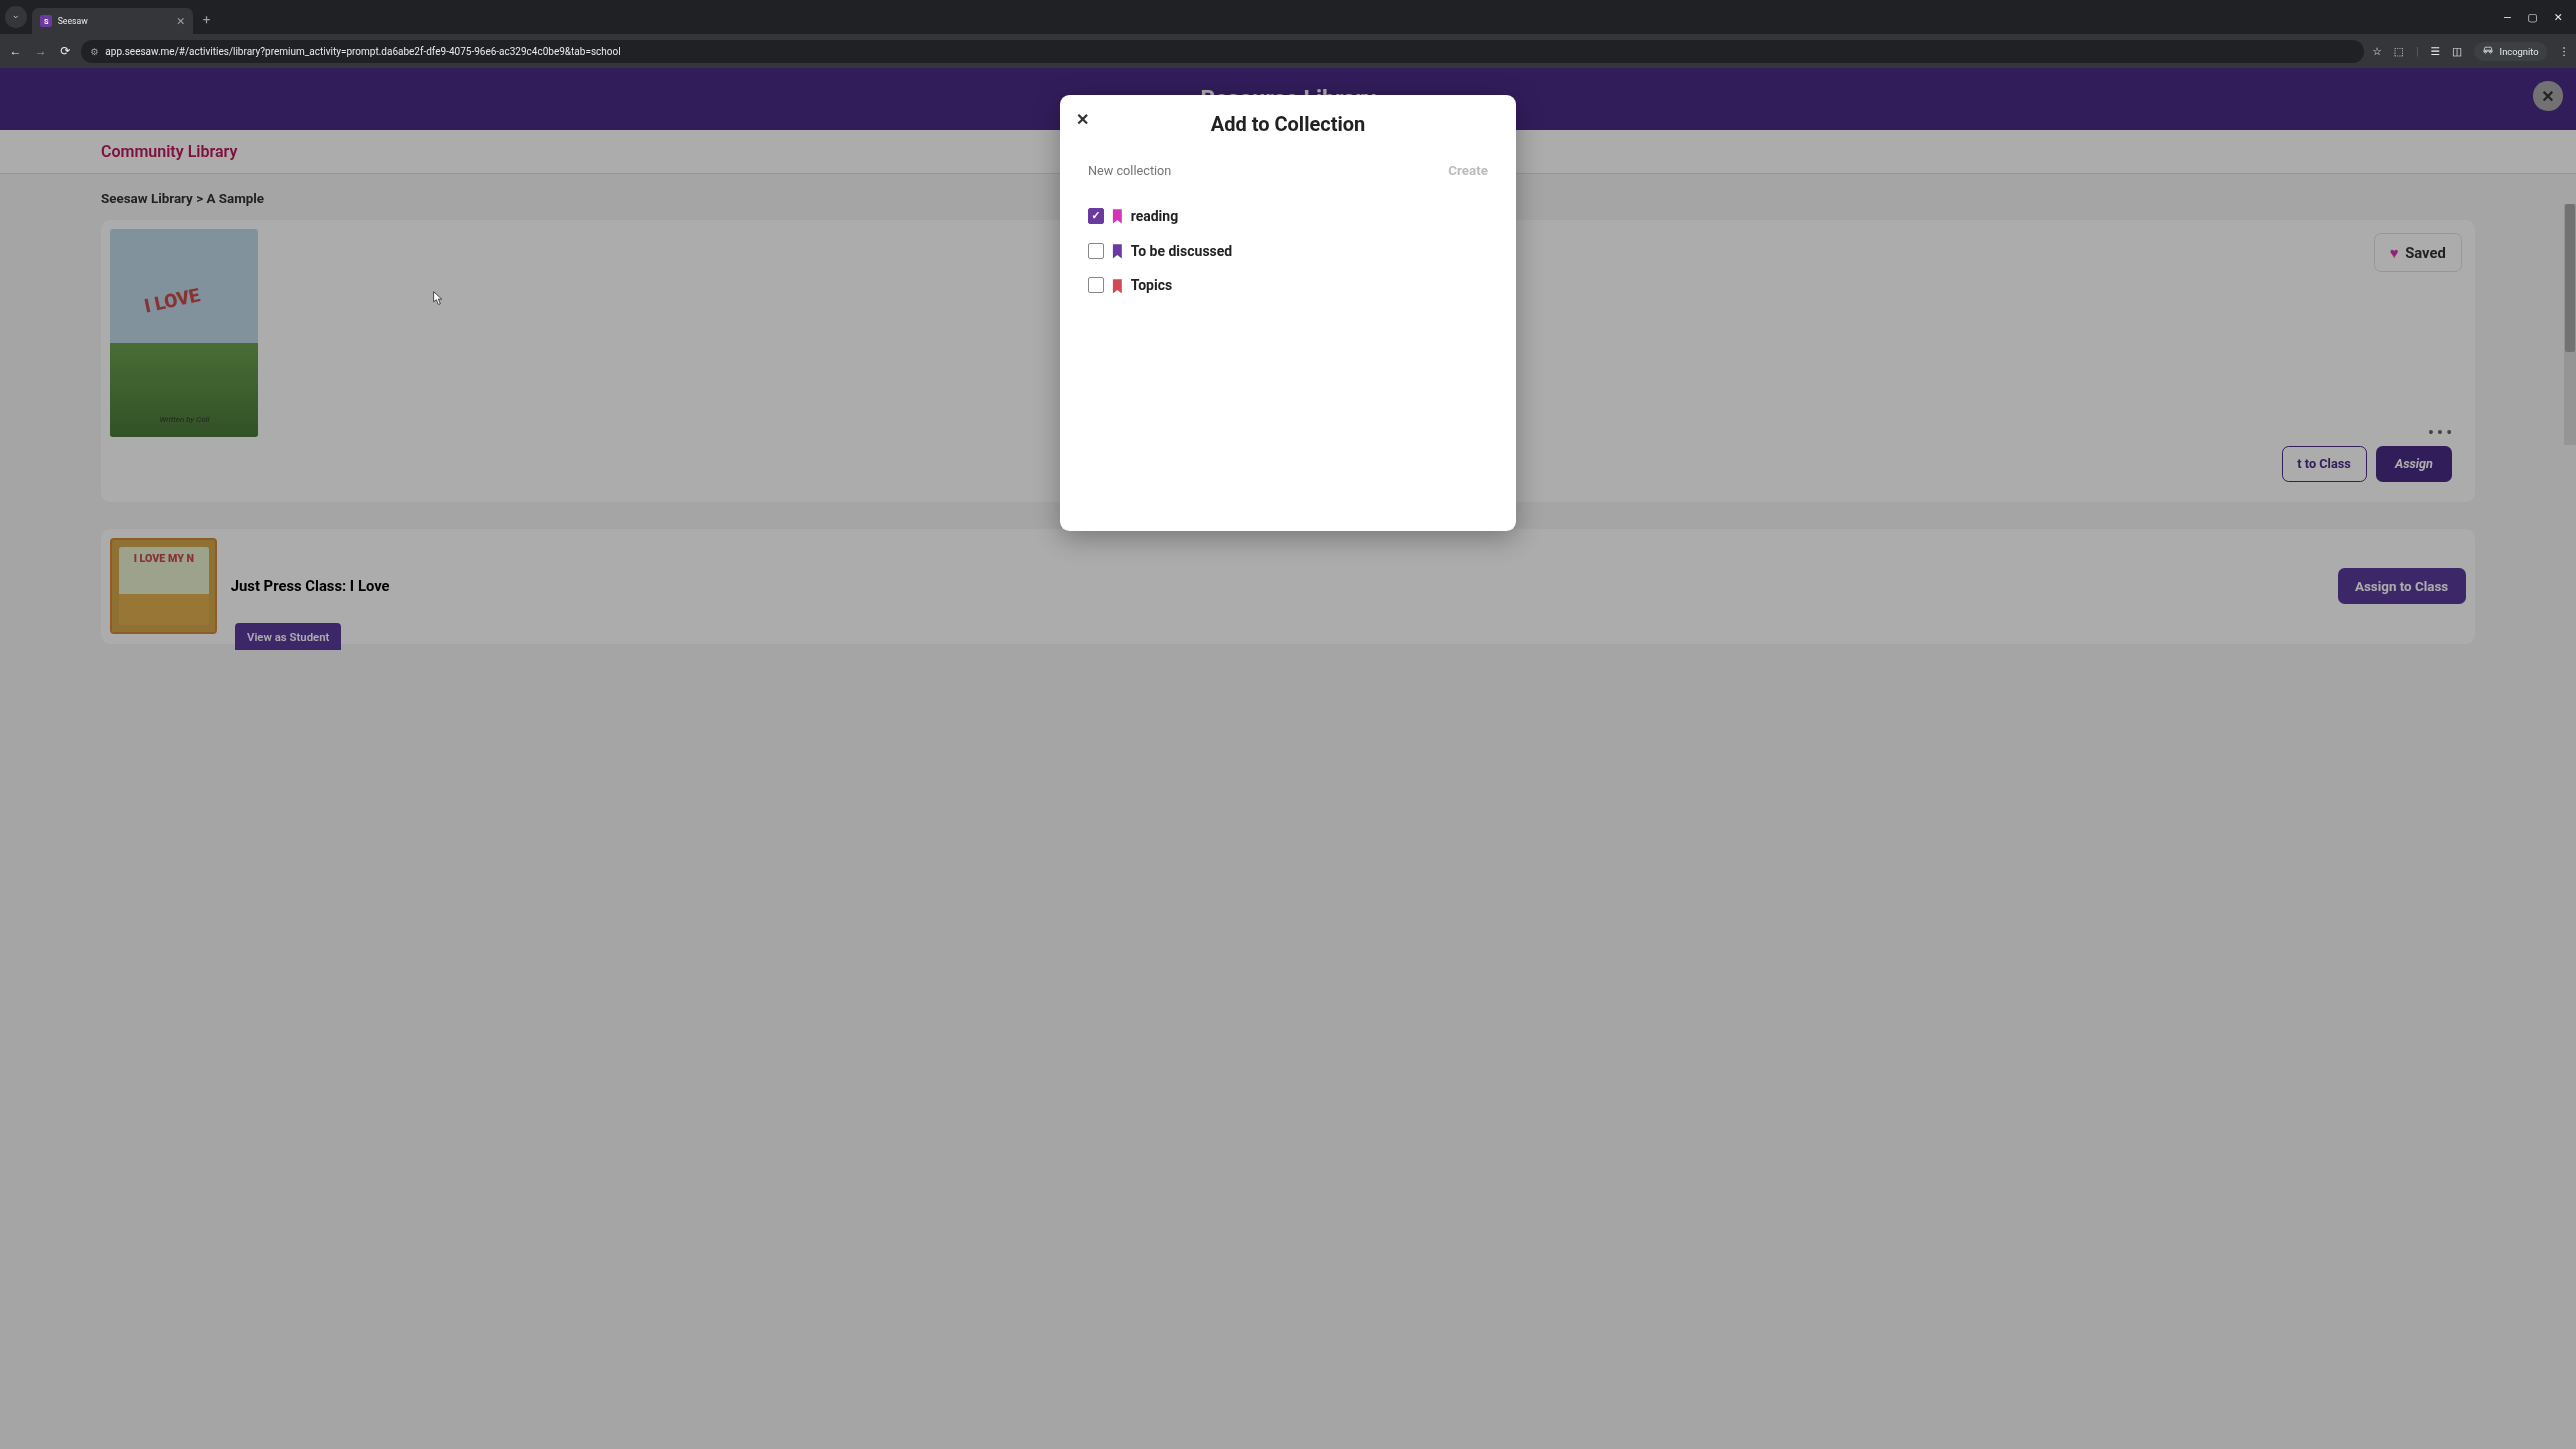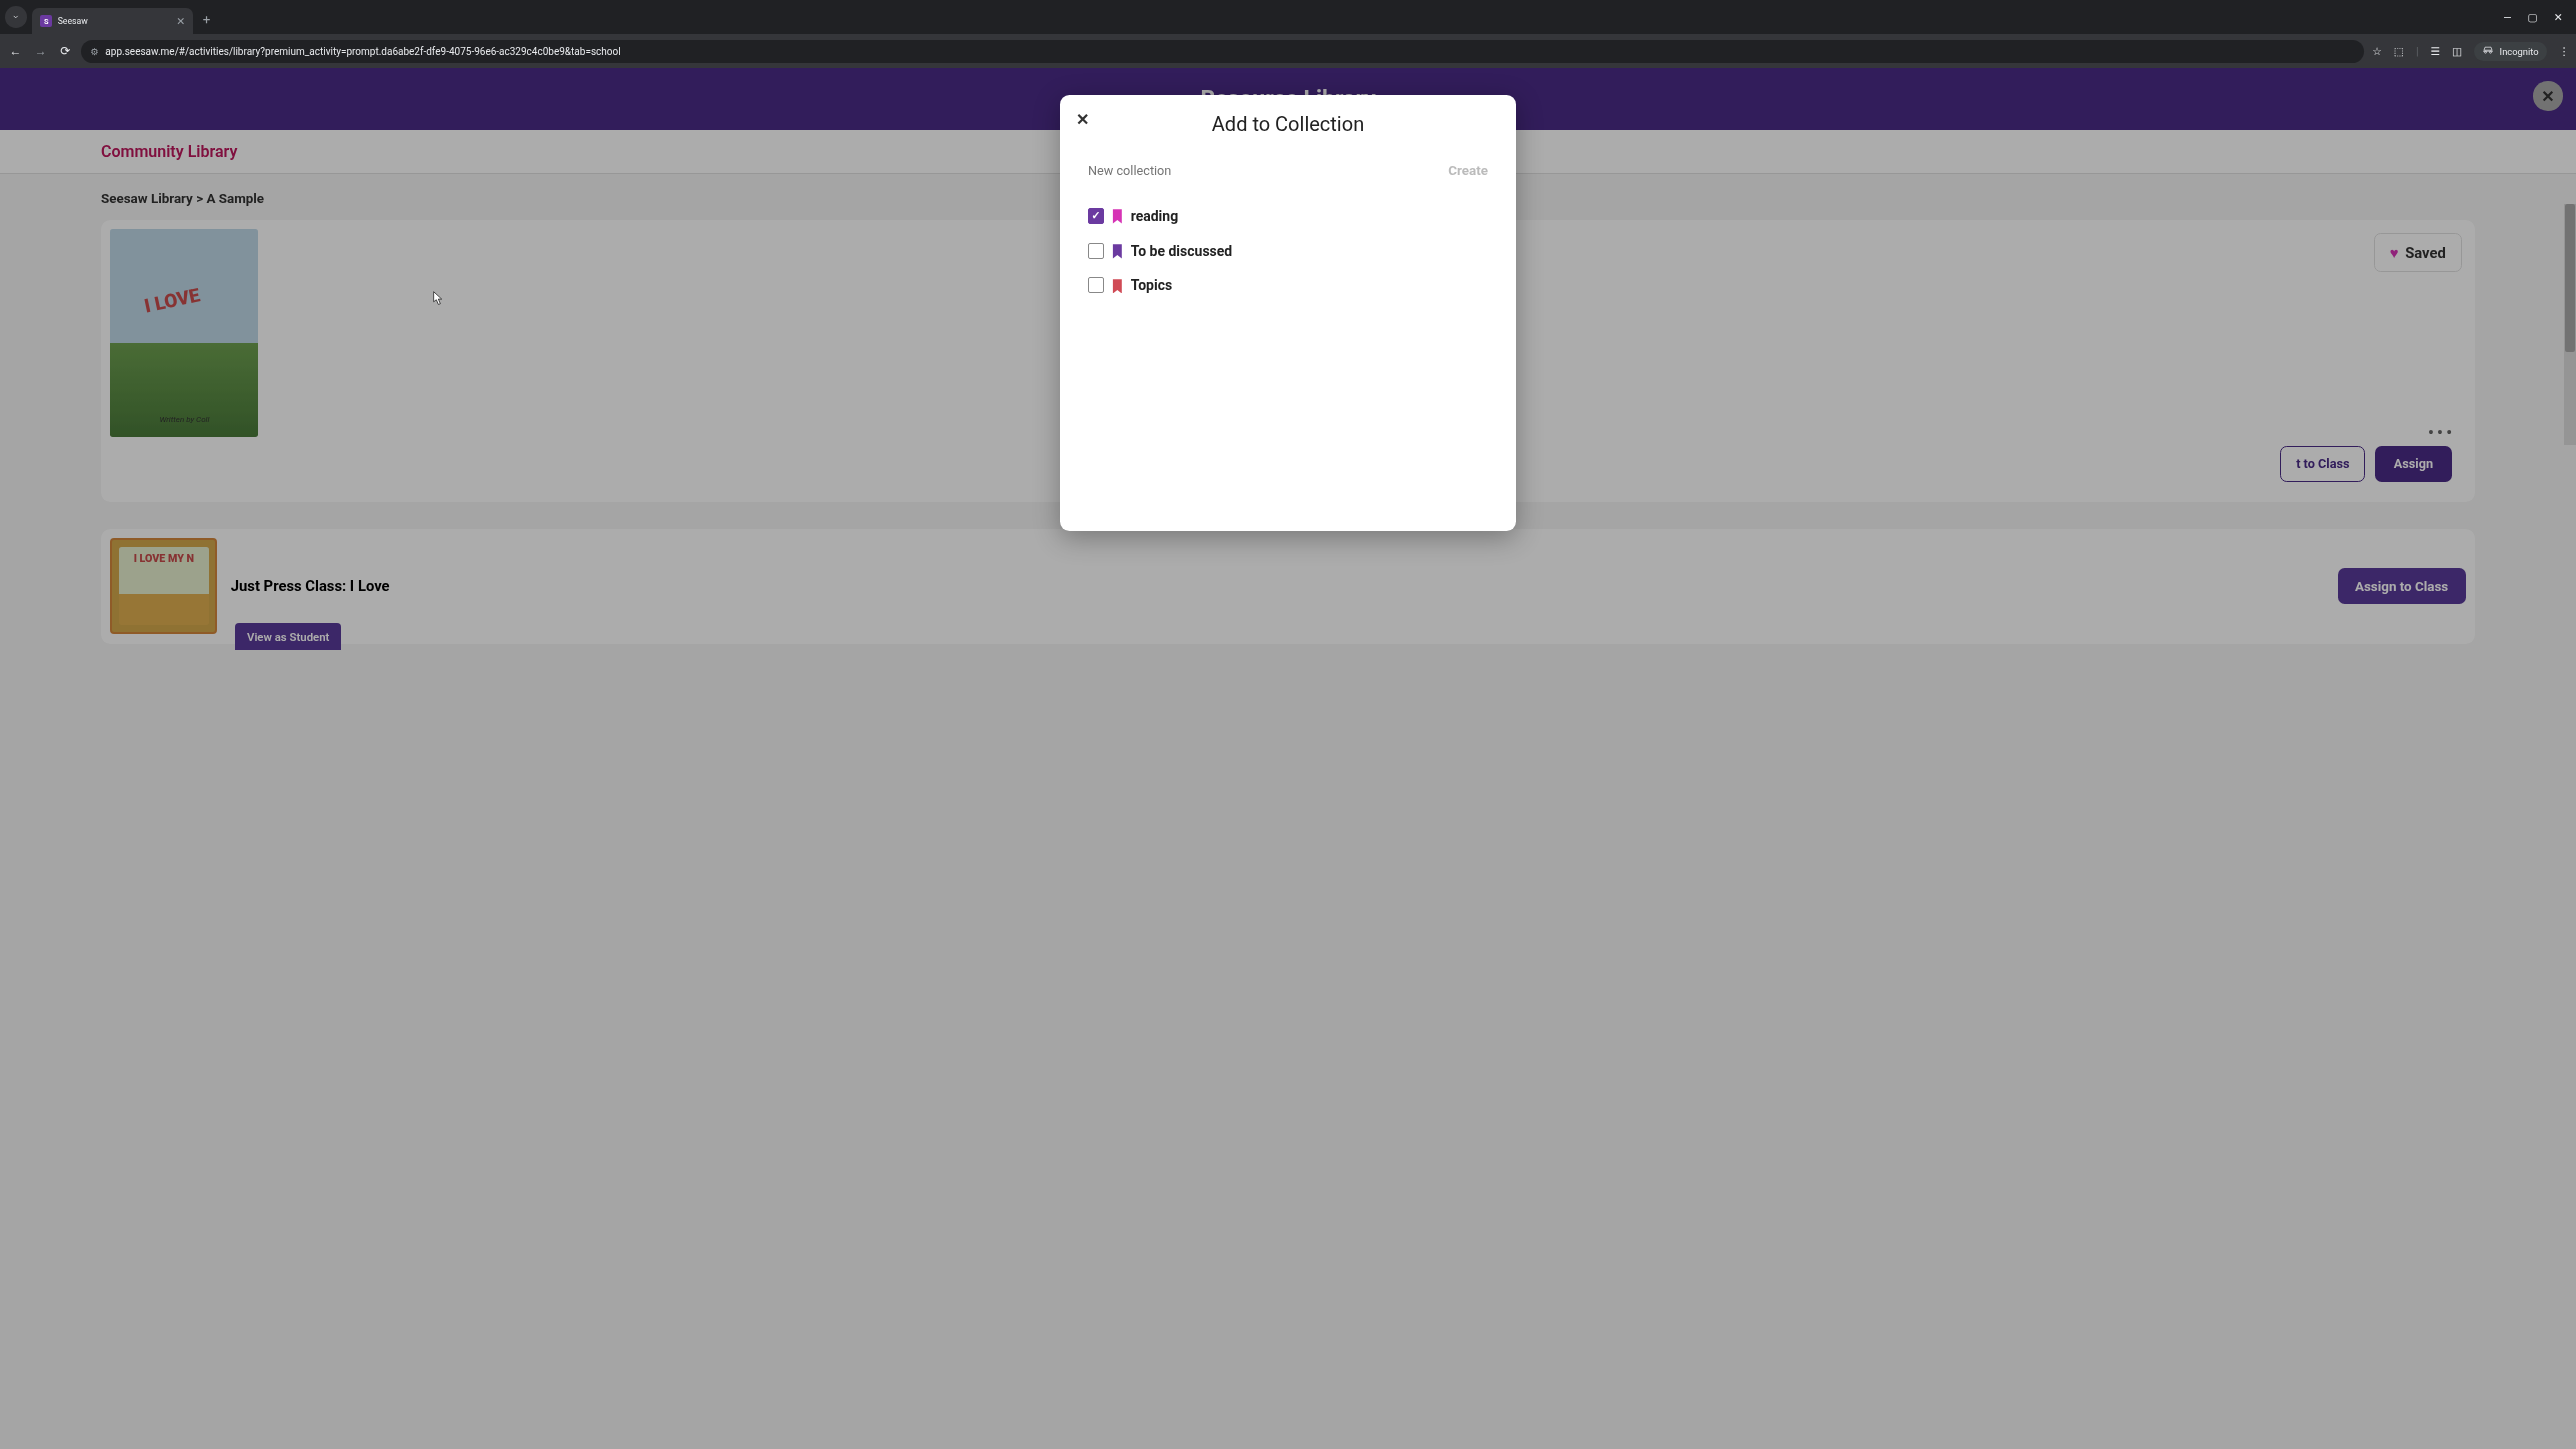--- a/index.html
+++ b/index.html
@@ -39,36 +39,36 @@
 .card-area { padding: 6.7px 101px; }
 .book-card { background: #fff; border-radius: 9.4px; overflow: hidden; width: 100%; position: relative; min-height: 282px; }
 .book-thumb { position: absolute; left: 9.4px; top: 9.4px; width: 148px; height: 208px; background: linear-gradient(to bottom, #bfd9e8 0%, #bfd9e8 55%, #6ea050 55%, #4a7a3a 100%); border-radius: 2.7px; overflow: hidden; }
 .book-thumb .love-text { position: absolute; top: 60px; left: 34px; font-size: 19px; font-weight: 900; color: #c94d4d; transform: rotate(-12deg); }
 .book-thumb .author { position: absolute; bottom: 13.4px; width: 100%; text-align: center; font-size: 8px; color: #333; font-style: italic; }
 .saved-badge { position: absolute; right: 13.4px; top: 13.4px; background: #fff; border: 0.7px solid #e0e0e0; border-radius: 6.7px; padding: 9.4px 14.8px; display: flex; align-items: center; gap: 6.7px; font-size: 14.8px; font-weight: 700; color: #333; cursor: pointer; }
 .heart-icon { color: #d633b5; font-size: 14.8px; }
 .more-icon { position: absolute; right: 20px; top: 201px; color: #666; font-size: 19px; letter-spacing: 2.7px; cursor: pointer; }
 .card-buttons { position: absolute; right: 23px; bottom: 20px; display: flex; gap: 9.4px; }
 .btn-outline { border: 1.3px solid #4a2b87; background: #fff; color: #4a2b87; padding: 9.4px 14.8px; border-radius: 6.7px; font-size: 12.7px; font-weight: 700; cursor: pointer; }
-.btn-primary { background: #4a2b87; color: #fff; border: none; padding: 9.4px 19px; border-radius: 6.7px; font-size: 12.7px; font-weight: 700; cursor: pointer; }
+.btn-primary { background: #4a2b87; color: #fff; border: none; padding: 9.4px 19px; border-radius: 6.7px; font-size: 12.7px; font-weight: 700; cursor: pointer; font-style: italic; }
 
 .lower-card { margin-top: 27px; background: #fff; border-radius: 9.4px; padding: 9.4px; display: flex; gap: 13.4px; align-items: center; position: relative; }
 .lower-thumb { width: 107px; height: 96px; background: #d4a94c; border: 2.7px solid #d4883c; border-radius: 4px; position: relative; overflow: hidden; }
 .lower-thumb-inner { position: absolute; inset: 6.7px; background: linear-gradient(to bottom, #e8f0d0 0%, #e8f0d0 60%, #e0b050 60%); border-radius: 2.7px; }
 .lower-thumb-text { position: absolute; top: 12px; width: 100%; text-align: center; font-size: 10.7px; font-weight: 900; color: #c94d4d; }
 .lower-title { font-size: 14.8px; font-weight: 700; }
 .view-student { position: absolute; left: 134px; bottom: -6.7px; background: #5a3a9a; color: #fff; padding: 6.7px 12px; border-radius: 4px 4px 0 0; font-size: 11.4px; font-weight: 600; cursor: pointer; }
 .assign-class-btn { margin-left: auto; background: #5a3a9a; color: #fff; border: none; padding: 10.7px 17.4px; border-radius: 6.7px; font-size: 13.4px; font-weight: 700; cursor: pointer; }
 
 .dim-overlay { position: absolute; inset: 0; background: rgba(0,0,0,0.25); }
 
 
 .modal { position: absolute; left: 50%; top: 27px; transform: translateX(-50%); width: 456px; height: 436px; background: #fff; border-radius: 9.4px; box-shadow: 0 6.7px 27px rgba(0,0,0,0.3); padding: 13.4px 24px; z-index: 100; }
 .modal-close { position: absolute; left: 16px; top: 14.8px; font-size: 16px; font-weight: bold; color: #333; cursor: pointer; }
-.modal-title { text-align: center; font-size: 20px; font-weight: 400; color: #222; margin-top: 4px; margin-bottom: 27px; }
+.modal-title { text-align: center; font-size: 20px; font-weight: 700; color: #222; margin-top: 4px; margin-bottom: 27px; }
 .new-collection-row { display: flex; align-items: center; justify-content: space-between; margin-bottom: 20px; padding: 0 4px; }
 .new-collection-input { border: none; outline: none; font-size: 12.7px; color: #888; flex: 1; background: transparent; }
 .create-btn { color: #bbb; font-size: 13.4px; font-weight: 700; background: none; border: none; cursor: pointer; }
 
 .collection-row { display: flex; align-items: flex-end; gap: 8px; padding: 9.4px 4px; cursor: pointer; }
 .checkbox { width: 16px; height: 16px; border: 1.3px solid #888; border-radius: 2px; display: flex; align-items: center; justify-content: center; }
 .checkbox.checked { background: #6b3aa0; border-color: #6b3aa0; }
 .checkbox.checked::after { content: '✓'; color: #fff; font-size: 10.7px; font-weight: bold; }
 .bookmark { width: 10.7px; height: 14.8px; display: inline-block; }
 .bookmark svg { width: 100%; height: 100%; }

